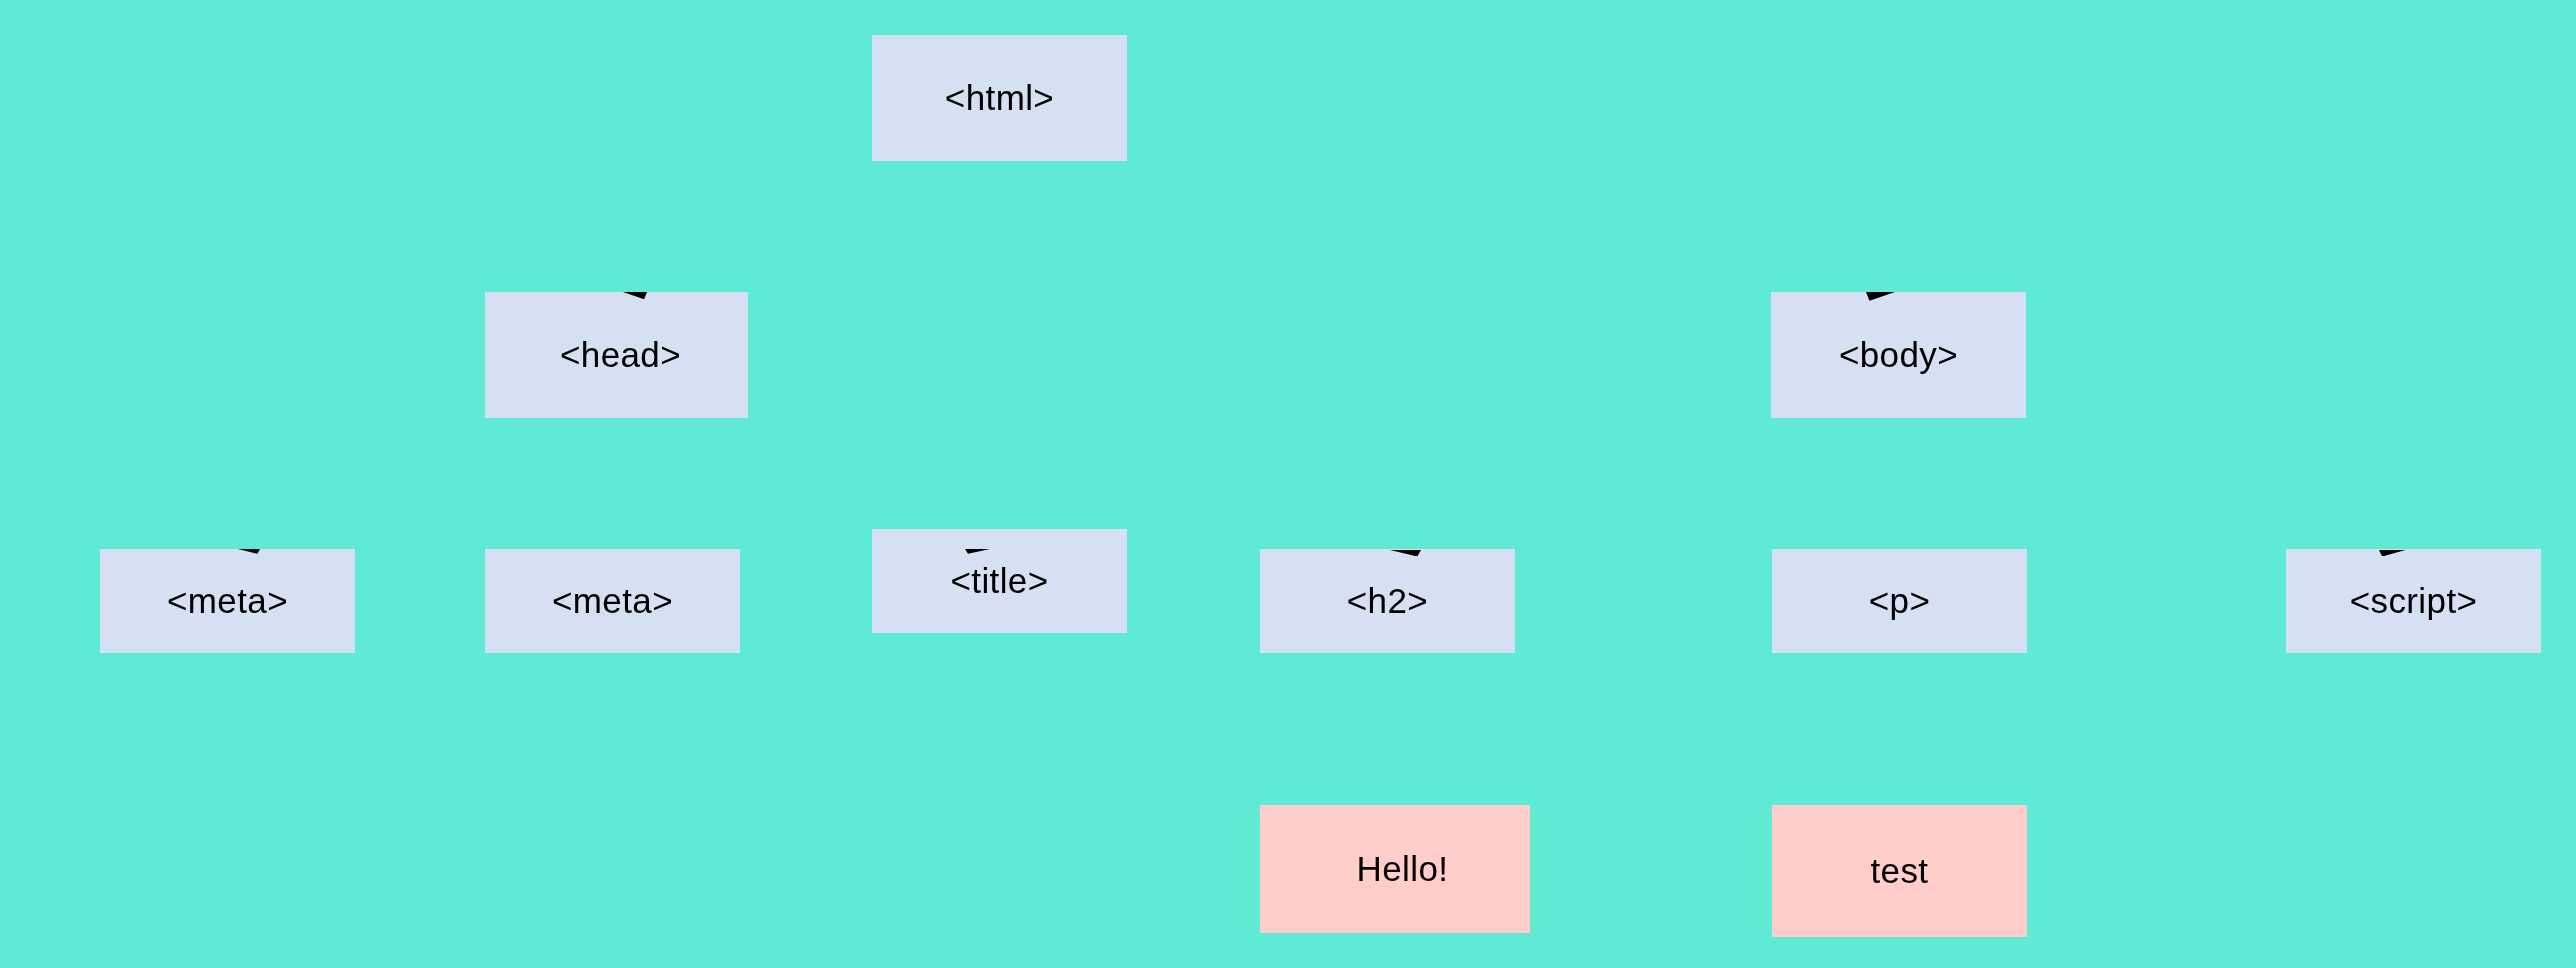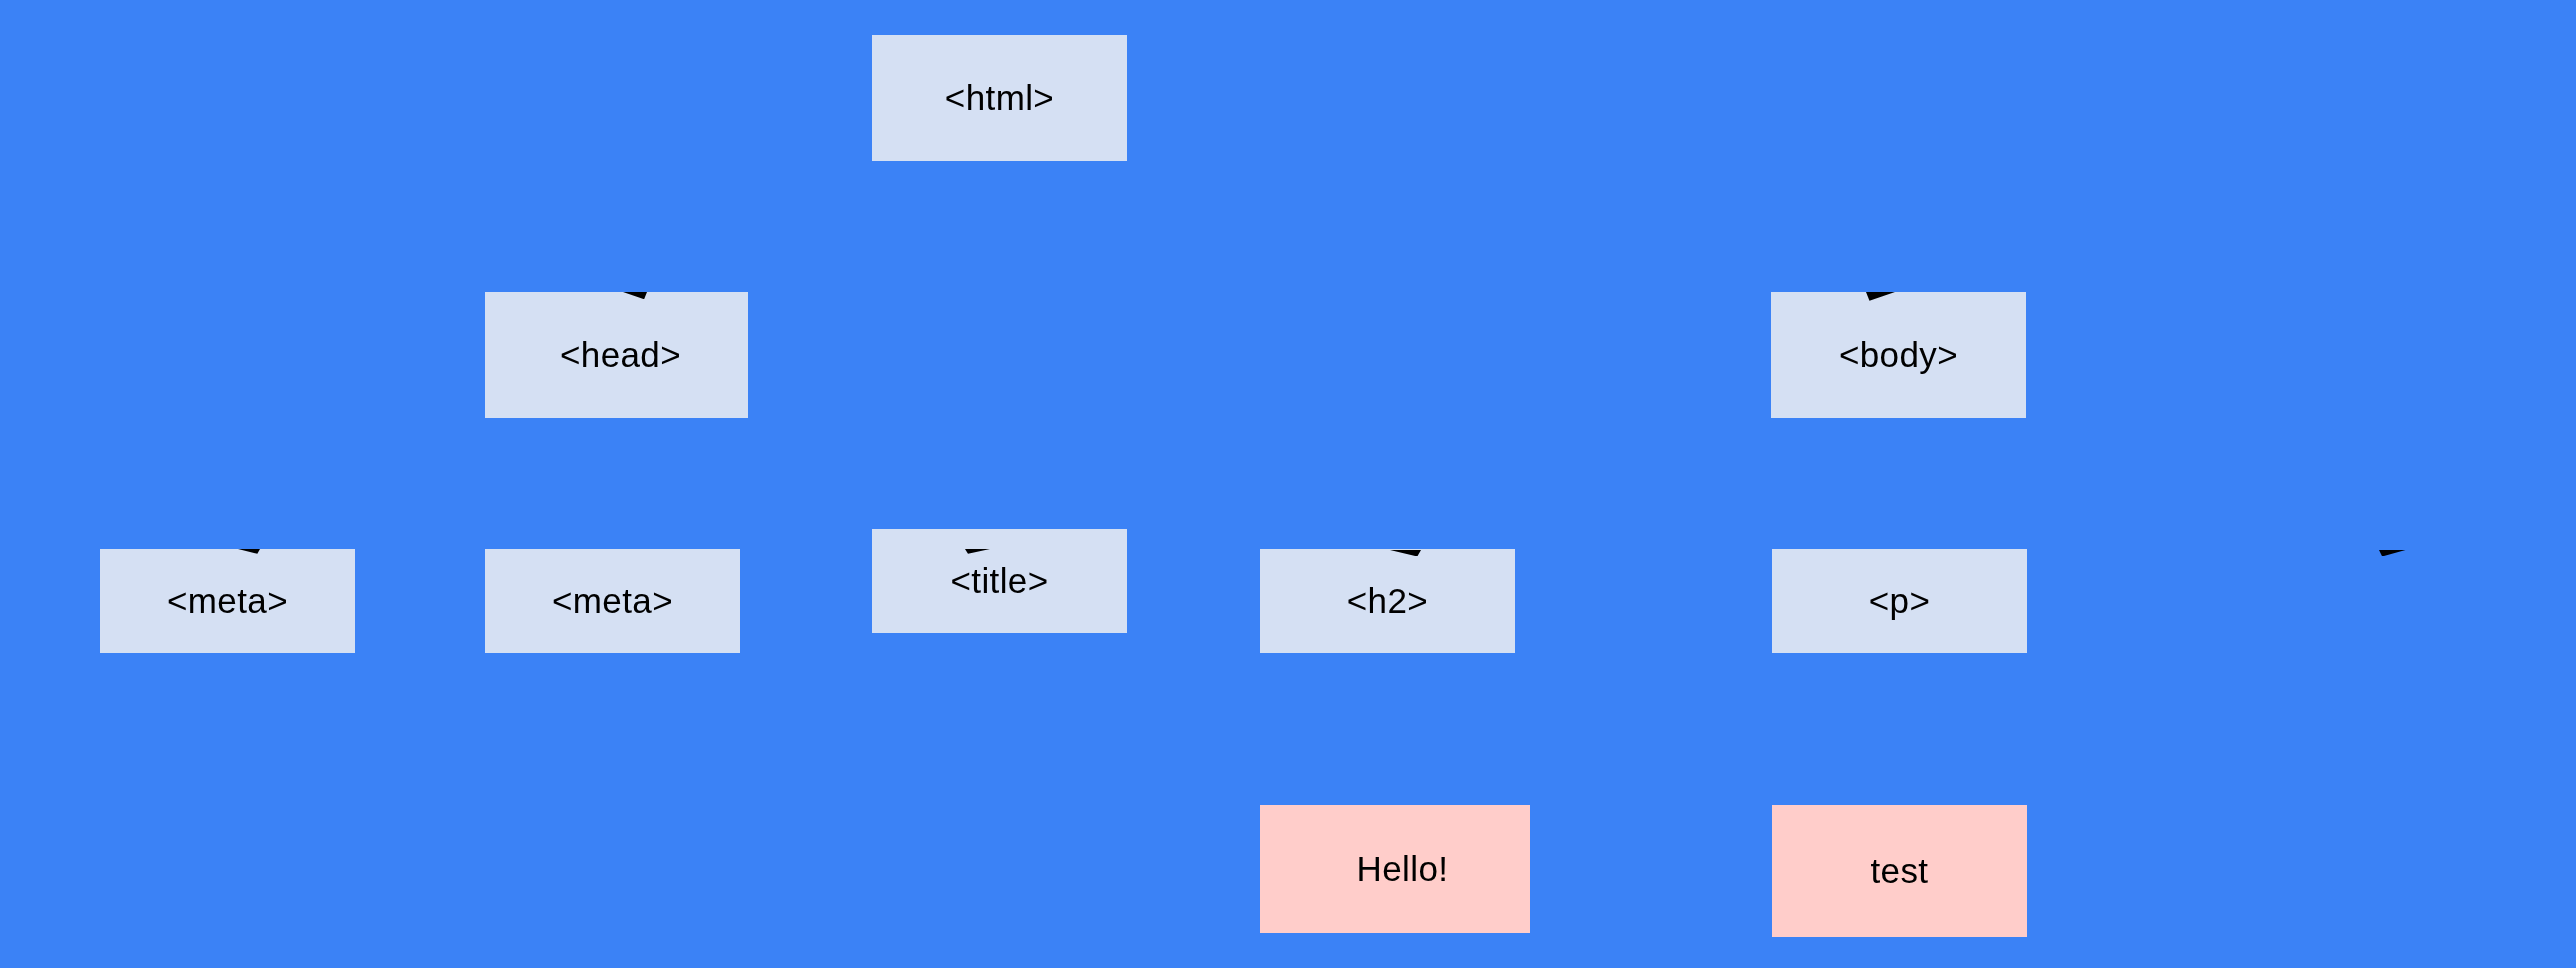--- a/index.html
+++ b/index.html
@@ -4,21 +4,21 @@
 <style>
   html, body {
     margin: 0;
     padding: 0;
     background: #000000;
   }
   #canvas {
     position: relative;
     width: 2576px;
     height: 968px;
-    background: #3b82f6;
+    background: #5eead4;
     overflow: hidden;
     font-family: "Liberation Sans", sans-serif;
   }
   .node {
     position: absolute;
     width: 255px;
     height: 104px;
     display: flex;
     align-items: center;
     justify-content: center;
@@ -65,20 +65,21 @@
   <div class="node element" id="n-html">&lt;html&gt;</div>
 
   <div class="node element" id="n-head">&lt;head&gt;</div>
   <div class="node element" id="n-body">&lt;body&gt;</div>
 
   <div class="node element" id="n-meta1">&lt;meta&gt;</div>
   <div class="node element" id="n-meta2">&lt;meta&gt;</div>
   <div class="node element" id="n-title">&lt;title&gt;</div>
   <div class="node element" id="n-h2">&lt;h2&gt;</div>
   <div class="node element" id="n-p">&lt;p&gt;</div>
+  <div class="node element" id="n-script">&lt;script&gt;</div>
 
   <div class="node textnode" id="n-hello">Hello!</div>
   <div class="node textnode" id="n-test">test</div>
 
   <div class="notch tip-right" id="a-head"></div>
   <div class="notch tip-left" id="a-body"></div>
   <div class="notch tip-right" id="a-meta1"></div>
   <div class="notch tip-left" id="a-title"></div>
   <div class="notch tip-right" id="a-h2"></div>
   <div class="notch tip-left" id="a-script"></div>

